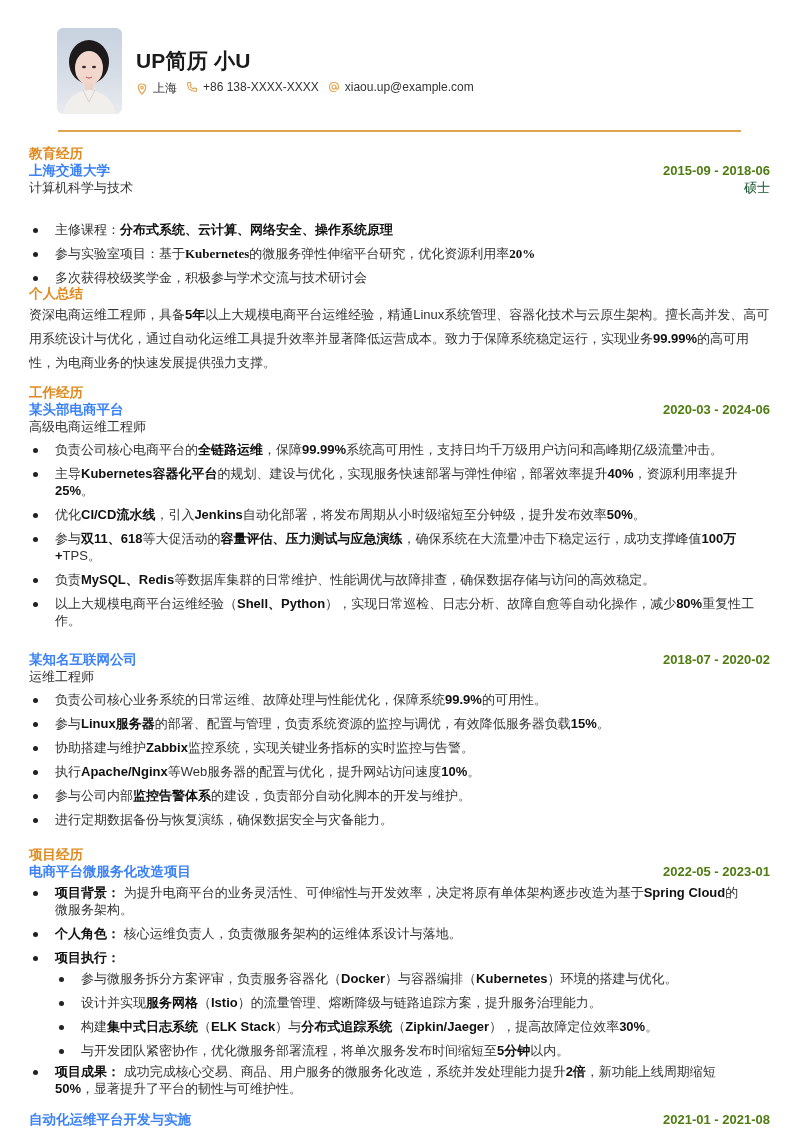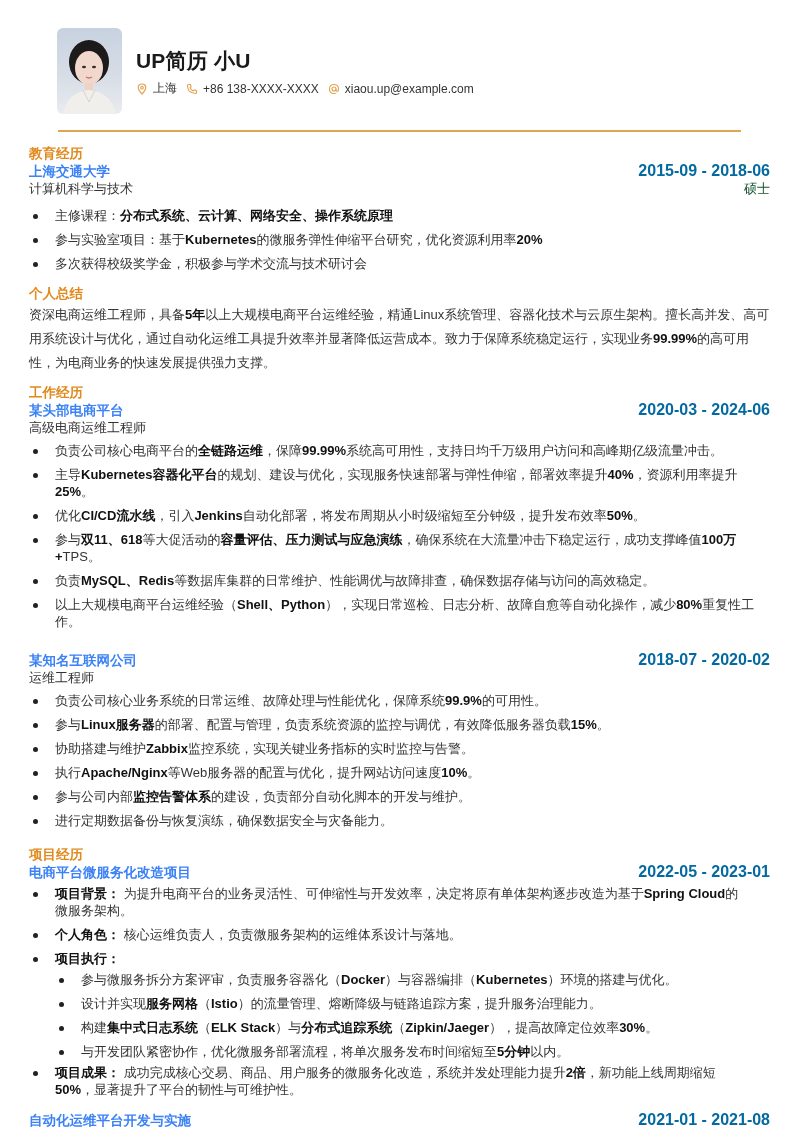--- a/index.html
+++ b/index.html
@@ -6,32 +6,32 @@
     html, body { width: 799px; height: 1130px; overflow: hidden; background: #ffffff; }
     body { font-family: "Liberation Sans", "DejaVu Sans", sans-serif; color: #222; font-size: 13px; }
     .page { position: relative; width: 799px; height: 1005px; padding: 0 29px 0 29px; }
 
     
     .header { position: relative; height: 130px; }
     .photo { position: absolute; left: 28px; top: 28px; width: 65px; height: 86px; border-radius: 6px; overflow: hidden;
       background: linear-gradient(180deg, #c7d2e0 0%, #d7dde6 55%, #e9ebef 100%); }
     .photo svg { width: 100%; height: 100%; display: block; }
     .name { position: absolute; left: 107px; top: 47px; font-size: 21px; font-weight: bold; color: #1a1a1a; letter-spacing: 0.2px; }
-    .contacts { position: absolute; left: 107px; top: 80px; display: flex; align-items: center; font-size: 12px; color: #333; }
+    .contacts { position: absolute; left: 107px; top: 80px; display: flex; align-items: flex-start; font-size: 12px; color: #333; }
     .contact { display: flex; align-items: center; margin-right: 9px; }
     .contact .ic { width: 12px; height: 12px; margin-right: 5px; display: inline-flex; }
     .contact .ic svg { width: 12px; height: 12px; }
     .rule { position: absolute; left: 29px; right: 29px; top: 130px; height: 2px; background: #e1a453; }
 
     
     .section { position: absolute; left: 29px; right: 29px; }
     .sec-title { font-size: 13.5px; font-weight: bold; color: #e08a1e; line-height: 18px; }
     .row { display: flex; justify-content: space-between; align-items: baseline; line-height: 16px; }
     .org { font-size: 13.5px; font-weight: bold; color: #3b82f6; }
-    .date { font-size: 16px; font-weight: bold; color: #0369a1; }
+    .date { font-size: 13px; font-weight: bold; color: #4d7c0f; }
     .sub { font-size: 13px; color: #333; line-height: 17px; }
     .sub-right { font-size: 13px; color: #14532d; line-height: 17px; text-align: right; }
 
     ul.bullets { list-style: none; margin-top: 4px; }
     ul.bullets > li { position: relative; padding-left: 26px; font-size: 13px; color: #333; line-height: 17px; margin-bottom: 7px; }
     ul.bullets > li::before { content: ""; position: absolute; left: 4px; top: 7px; width: 5px; height: 5px; border-radius: 50%; background: #222; }
     ul.nested { list-style: none; margin-top: 4px; }
     ul.nested > li { position: relative; padding-left: 26px; font-size: 13px; color: #333; line-height: 17px; margin-bottom: 7px; }
     ul.nested > li::before { content: ""; position: absolute; left: 4px; top: 7px; width: 5px; height: 5px; border-radius: 50%; background: #222; }
     b, .b { font-weight: bold; color: #111; }
@@ -91,21 +91,21 @@
   <div class="section" style="top:145px;">
     <div class="sec-title">教育经历</div>
     <div class="row">
       <span class="org">上海交通大学</span>
       <span class="date">2015-09 - 2018-06</span>
     </div>
     <div class="row">
       <span class="sub">计算机科学与技术</span>
       <span class="sub-right">硕士</span>
     </div>
-    <ul class="bullets" style="margin-top:10px;">
+    <ul class="bullets" style="margin-top:25px;font-family:Liberation Serif, serif;">
       <li><span>主修课程：</span><b>分布式系统、云计算、网络安全、操作系统原理</b></li>
       <li><span>参与实验室项目：基于</span><b>Kubernetes</b><span>的微服务弹性伸缩平台研究，优化资源利用率</span><b>20%</b></li>
       <li><span>多次获得校级奖学金，积极参与学术交流与技术研讨会</span></li>
     </ul>
   </div>
 
   <div class="section" style="top:285px;">
     <div class="sec-title">个人总结</div>
     <div class="para" style="margin-top:0;"><span>资深电商运维工程师，具备</span><b>5年</b><span>以上大规模电商平台运维经验，精通Linux系统管理、容器化技术与云原生架构。擅长高并发、高可用系统设计与优化，通过自动化运维工具提升效率并显著降低运营成本。致力于保障系统稳定运行，实现业务</span><b>99.99%</b><span>的高可用性，为电商业务的快速发展提供强力支撑。</span></div>
   </div>

